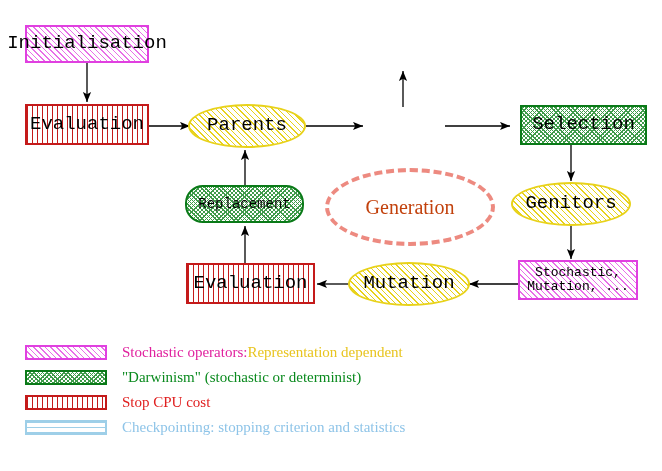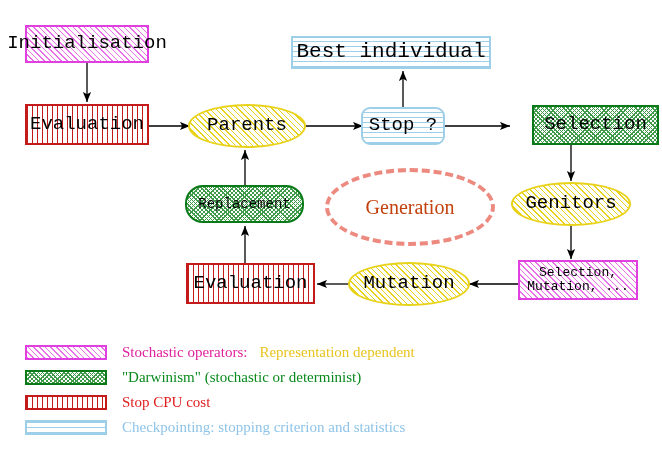--- a/index.html
+++ b/index.html
@@ -93,21 +93,21 @@
         rgba(255,255,255,0) 1px, rgba(255,255,255,0) 4px);
   }
 
   .rounded { border-radius: 9px; }
 
   
   #node-initialisation { left: 25px;  top: 25px;  width: 124px; height: 38px; font-size: 19px; }
   #node-evaluation-top { left: 25px;  top: 104px; width: 124px; height: 41px; font-size: 19px; }
   #node-best-individual{ left: 291px; top: 36px;  width: 200px; height: 33px; font-size: 21px; }
   #node-stop           { left: 361px; top: 107px; width: 84px;  height: 38px; font-size: 19px; }
-  #node-selection      { left: 532px; top: 105px; width: 127px; height: 40px; font-size: 19px; }
+  #node-selection      { left: 520px; top: 105px; width: 127px; height: 40px; font-size: 19px; }
   #node-replacement    { left: 185px; top: 185px; width: 119px; height: 38px; font-size: 14px; border-radius: 18px; }
   #node-parents        { left: 188px; top: 104px; width: 118px; height: 44px; font-size: 19px; }
   #node-genitors       { left: 511px; top: 182px; width: 120px; height: 44px; font-size: 19px; }
   #node-offspring      { left: 348px; top: 262px; width: 122px; height: 44px; font-size: 19px; }
   #node-evaluation-bot { left: 186px; top: 263px; width: 129px; height: 41px; font-size: 19px; }
   #node-crossover      { left: 518px; top: 260px; width: 120px; height: 40px; font-size: 13px; }
 
   
   #node-generation {
     position: absolute;
@@ -145,21 +145,21 @@
     width: 82px;
     height: 15px;
     box-sizing: border-box;
   }
   .legend-text {
     position: absolute;
     left: 122px;
     font-size: 15px;
     white-space: nowrap;
   }
-  .legend-text .t2 { margin-left: 12px; }
+  .legend-text .t2 { }
 
   
   #arrows {
     position: absolute;
     left: 0; top: 0;
     width: 662px; height: 471px;
     z-index: 1;
     pointer-events: none;
   }
 </style>
@@ -203,38 +203,32 @@
   </div>
 
   <div class="node fill-red" id="node-evaluation-top">
     <span class="lbl">Evaluation</span>
   </div>
 
   <div class="node fill-yellow" id="node-parents">
     <span class="lbl">Parents</span>
   </div>
 
-  <div class="node fill-blue" id="node-best-individual">
-    <span class="lbl">Best individual</span>
-  </div>
-
-  <div class="node fill-blue rounded" id="node-stop">
-    <span class="lbl">Stop ?</span>
-  </div>
+
 
   <div class="node fill-green" id="node-selection">
     <span class="lbl">Selection</span>
   </div>
 
   <div class="node fill-yellow" id="node-genitors">
     <span class="lbl">Genitors</span>
   </div>
 
   <div class="node fill-magenta" id="node-crossover">
-    <span class="lbl">Selection,
+    <span class="lbl">Stochastic,
 Mutation, ...</span>
   </div>
 
   <div class="node fill-yellow" id="node-offspring">
     <span class="lbl">Mutation</span>
   </div>
 
   <div class="node fill-red" id="node-evaluation-bot">
     <span class="lbl">Evaluation</span>
   </div>

